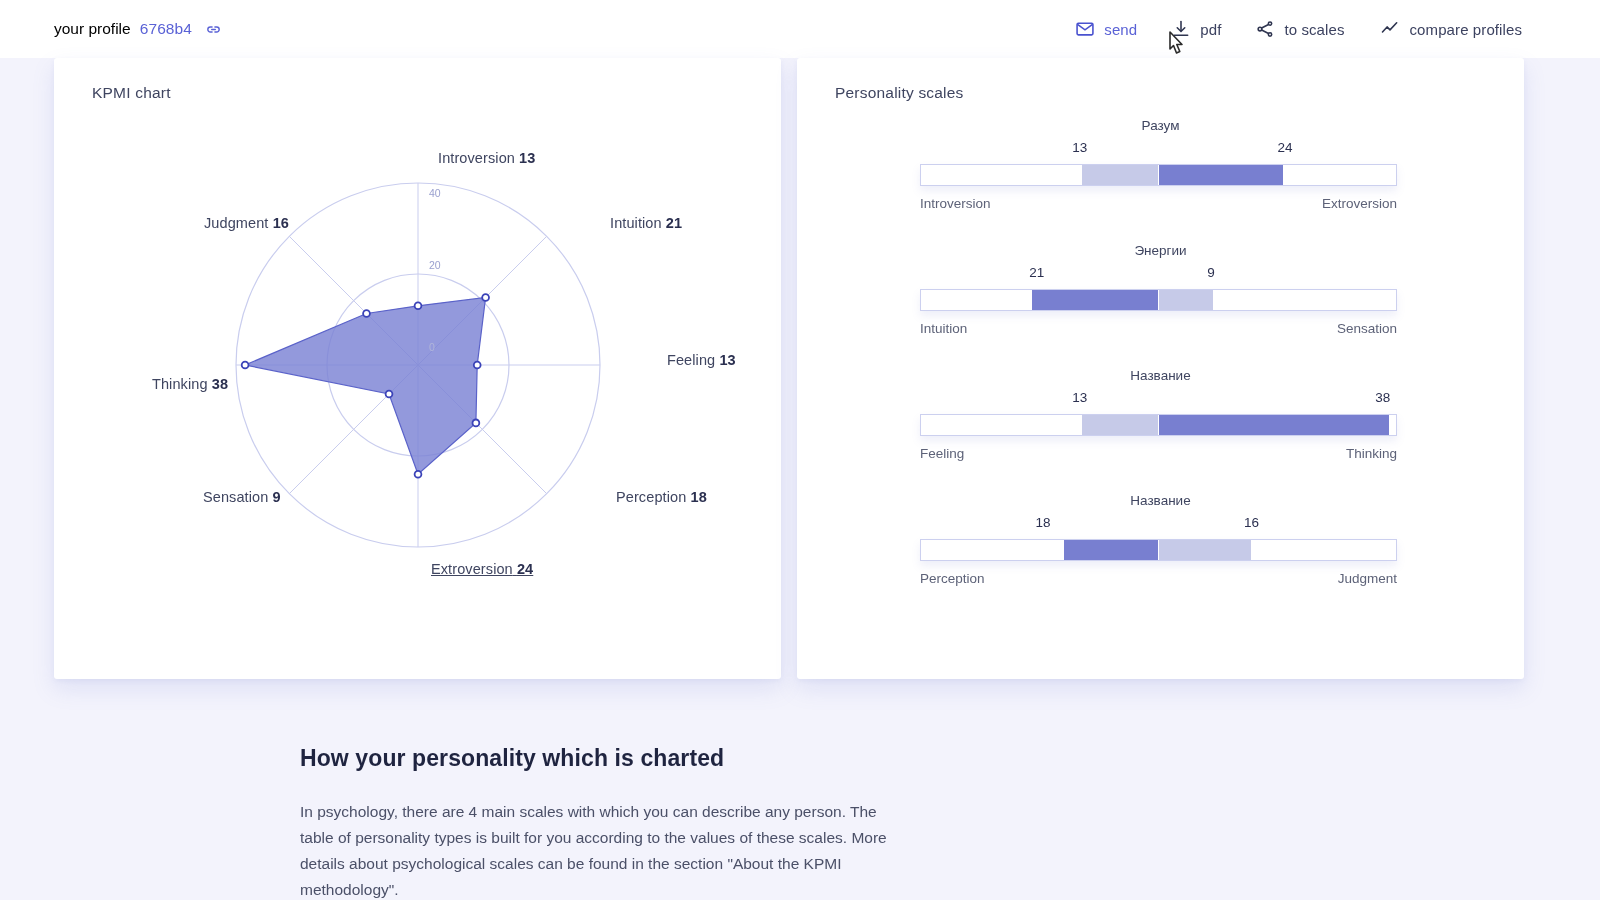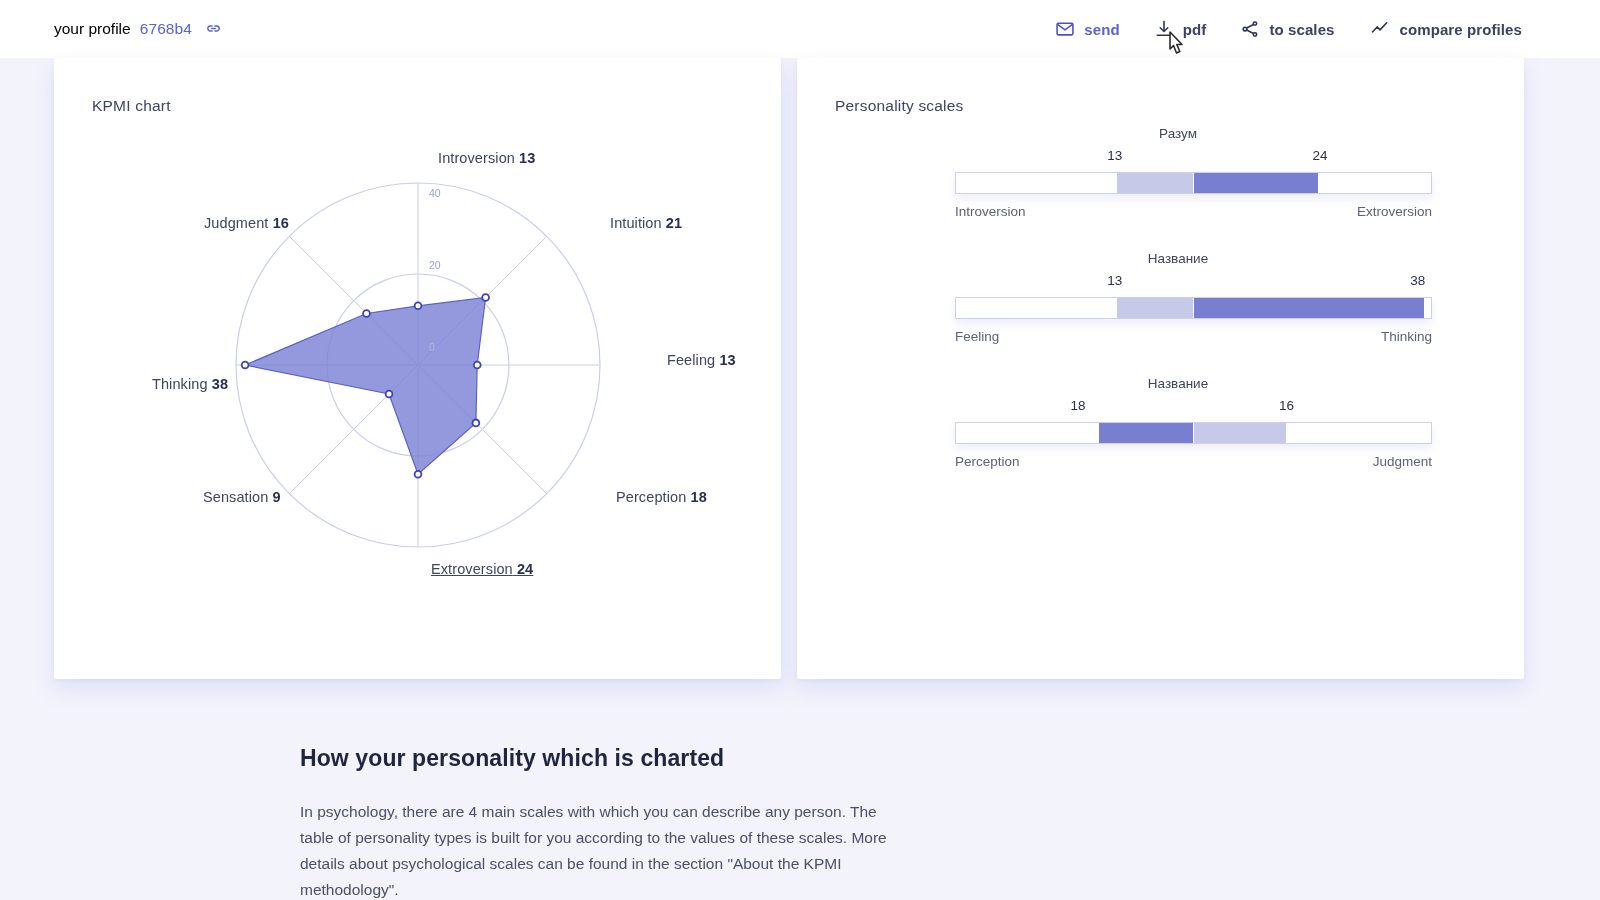--- a/index.html
+++ b/index.html
@@ -12,25 +12,25 @@
 
   
   .topbar {
     position: absolute; top: 0; left: 0;
     width: 1600px; height: 58px;
     background: #ffffff;
     display: flex; align-items: center;
     justify-content: space-between;
     padding: 0 78px 0 54px;
   }
-  .brand { display: flex; align-items: flex-start; gap: 9px; font-size: 15.5px; }
+  .brand { display: flex; align-items: flex-end; gap: 9px; font-size: 15.5px; }
   .brand-id { color: #5a62d6; font-weight: 400; letter-spacing: .1px; }
   .link-icon { display: inline-flex; align-items: center; margin-left: 4px; cursor: pointer; }
 
-  .actions { display: flex; align-items: center; gap: 34px; font-weight: bold; }
+  .actions { display: flex; align-items: center; gap: 34px; }
   .action {
     display: flex; align-items: center; gap: 9px;
     font-size: 15px; color: #3c4260; cursor: pointer;
     letter-spacing: .1px; position: relative;
   }
   .action.is-hover .action-label { color: #5a62d6; }
   .action-icon { display: inline-flex; align-items: center; justify-content: center; }
 
   
   .cursor { position: absolute; left: 1163px; top: 30px; pointer-events: none; z-index: 50; }
@@ -38,34 +38,34 @@
   
   .card {
     position: absolute;
     background: #ffffff;
     border-radius: 3px;
     box-shadow: 0 10px 22px rgba(120,130,210,.16), 0 2px 5px rgba(120,130,210,.08);
   }
   #card-kpmi   { left: 54px;  top: 58px; width: 727px; height: 621px; }
   #card-scales { left: 797px; top: 58px; width: 727px; height: 621px; }
   .card-title {
-    position: absolute; left: 38px; top: 39px;
+    position: absolute; left: 38px; top: 26px;
     font-size: 15.5px; color: #3f4560; letter-spacing: .2px;
   }
 
   
   .radar-wrap { position: absolute; left: 0; top: 40px; width: 727px; height: 560px; }
   .radar-label {
     position: absolute; font-size: 14.5px; color: #3f4560;
     white-space: nowrap; letter-spacing: .1px;
   }
   .radar-label b { font-weight: 700; color: #2b3050; }
 
   
-  .scales { position: absolute; left: 0; top: 68px; width: 727px; padding-left: 35px; }
+  .scales { position: absolute; left: 0; top: 60px; width: 727px; }
   .scale { position: relative; height: 125px; }
   .scale-title {
     position: absolute; top: 0; left: 0; right: 0;
     text-align: center; font-size: 13.5px; color: #3f4560;
   }
   .scale-values { position: absolute; top: 22px; left: 123px; width: 477px; height: 18px; }
   .scale-val {
     position: absolute; font-size: 13.5px; color: #2b3050;
     transform: translateX(-50%); white-space: nowrap; font-weight: 400;
   }
@@ -246,20 +246,35 @@
       <div class="bar">
         <div class="seg seg-light" style="left:33.9%; width:16.1%;"></div>
         <div class="seg seg-dark" style="left:50%;   width:26.2%;"></div>
       </div>
       <div class="scale-ends">
         <span>Introversion</span>
         <span>Extroversion</span>
       </div>
     </div>
 
+    <div class="scale">
+      <div class="scale-title">Энергии</div>
+      <div class="scale-values">
+        <span class="scale-val" style="left:24.5%;">21</span>
+        <span class="scale-val" style="left:61%;">9</span>
+      </div>
+      <div class="bar">
+        <div class="seg seg-dark" style="left:23.4%; width:26.6%;"></div>
+        <div class="seg seg-light" style="left:50%;   width:11.5%;"></div>
+      </div>
+      <div class="scale-ends">
+        <span>Intuition</span>
+        <span>Sensation</span>
+      </div>
+    </div>
 
     <div class="scale">
       <div class="scale-title">Название</div>
       <div class="scale-values">
         <span class="scale-val" style="left:33.5%;">13</span>
         <span class="scale-val" style="left:97%;">38</span>
       </div>
       <div class="bar">
         <div class="seg seg-light" style="left:33.9%; width:16.1%;"></div>
         <div class="seg seg-dark" style="left:50%;   width:48.6%;"></div>

